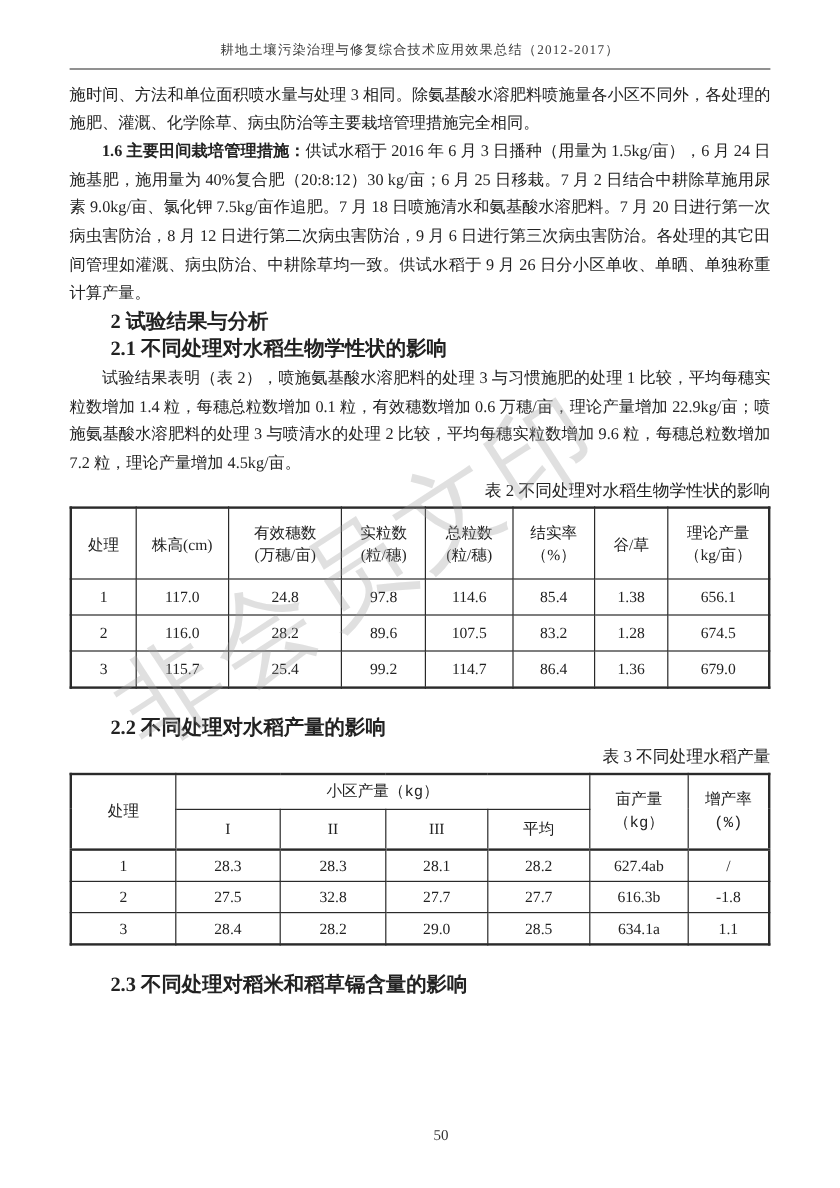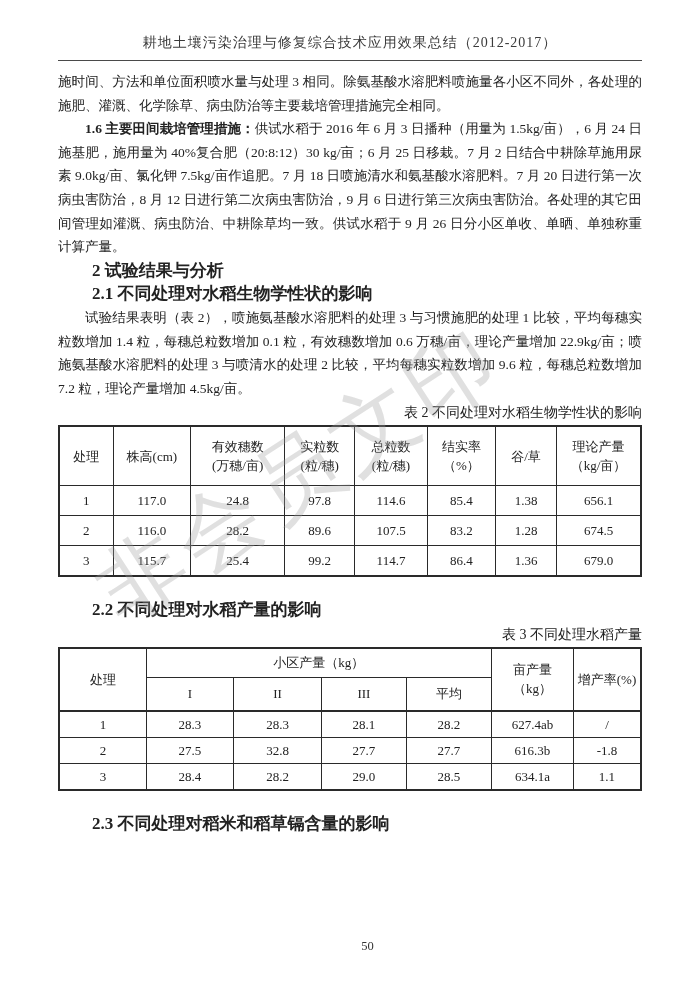--- a/index.html
+++ b/index.html
@@ -9,21 +9,21 @@
     background:#ffffff;
     overflow:hidden;
     font-family:"Liberation Serif","DejaVu Serif",serif;
     color:#222;
     box-sizing:border-box;
     padding:30px 58px 0 58px;
   }
   
   .page-header{
     text-align:center;
-    font-size:14px;
+    font-size:11px;
     color:#3a3a3a;
     letter-spacing:1px;
     padding:4px 0 8px 0;
     border-bottom:1px solid #4a4a4a;
   }
   
   .body-text{
     margin-top:9px;
     font-size:13.5px;
     line-height:23.6px;
@@ -52,21 +52,21 @@
   table{border-width:2px;}
   th,td{
     text-align:center;
     vertical-align:middle;
     padding:1px 2px;
     font-weight:normal;
     line-height:19px;
   }
   .t2-head th{height:56px;}
   .t2-row td{height:27px;}
-  .t3-h1 th{height:26px;}
+  .t3-h1 th{height:26px;font-family:Liberation Mono, monospace;}
   .t3-h2 th{height:30px;}
   .t3-headsep{border-bottom:2px solid #2a2a2a;}
   .t3-row td{height:23px;}
   
   .watermark{
     position:absolute;
     left:138px;top:385px;
     width:480px;height:265px;
     pointer-events:none;
     z-index:5;

